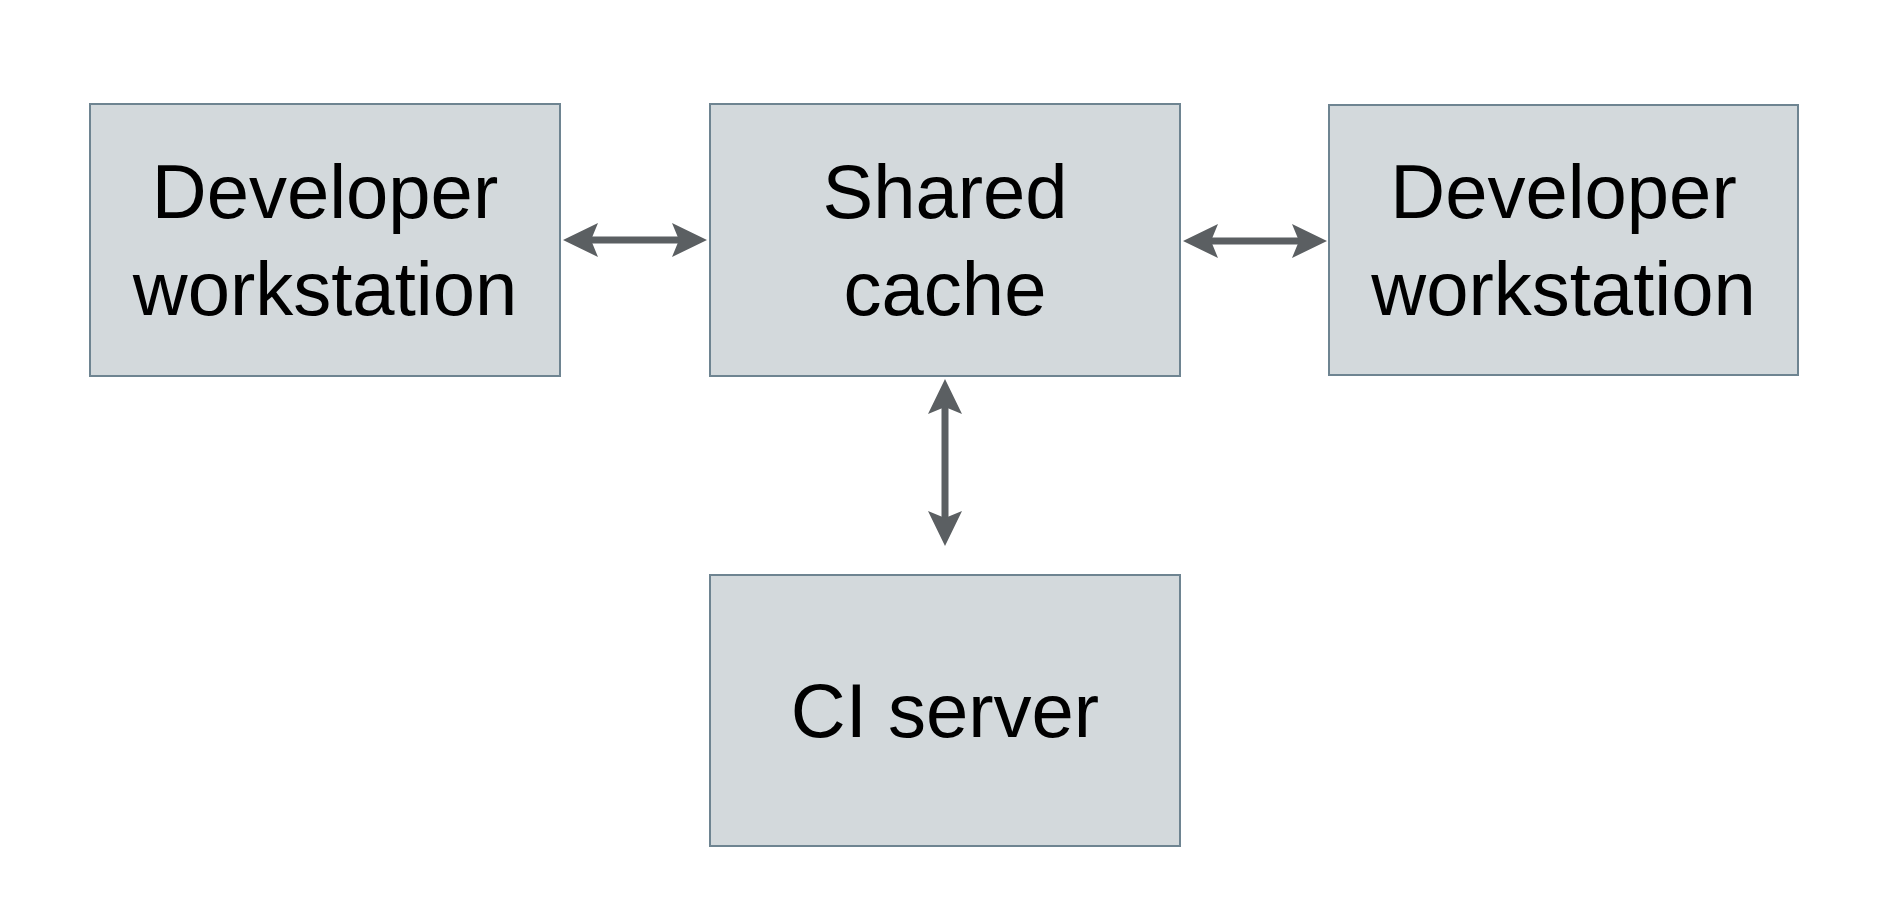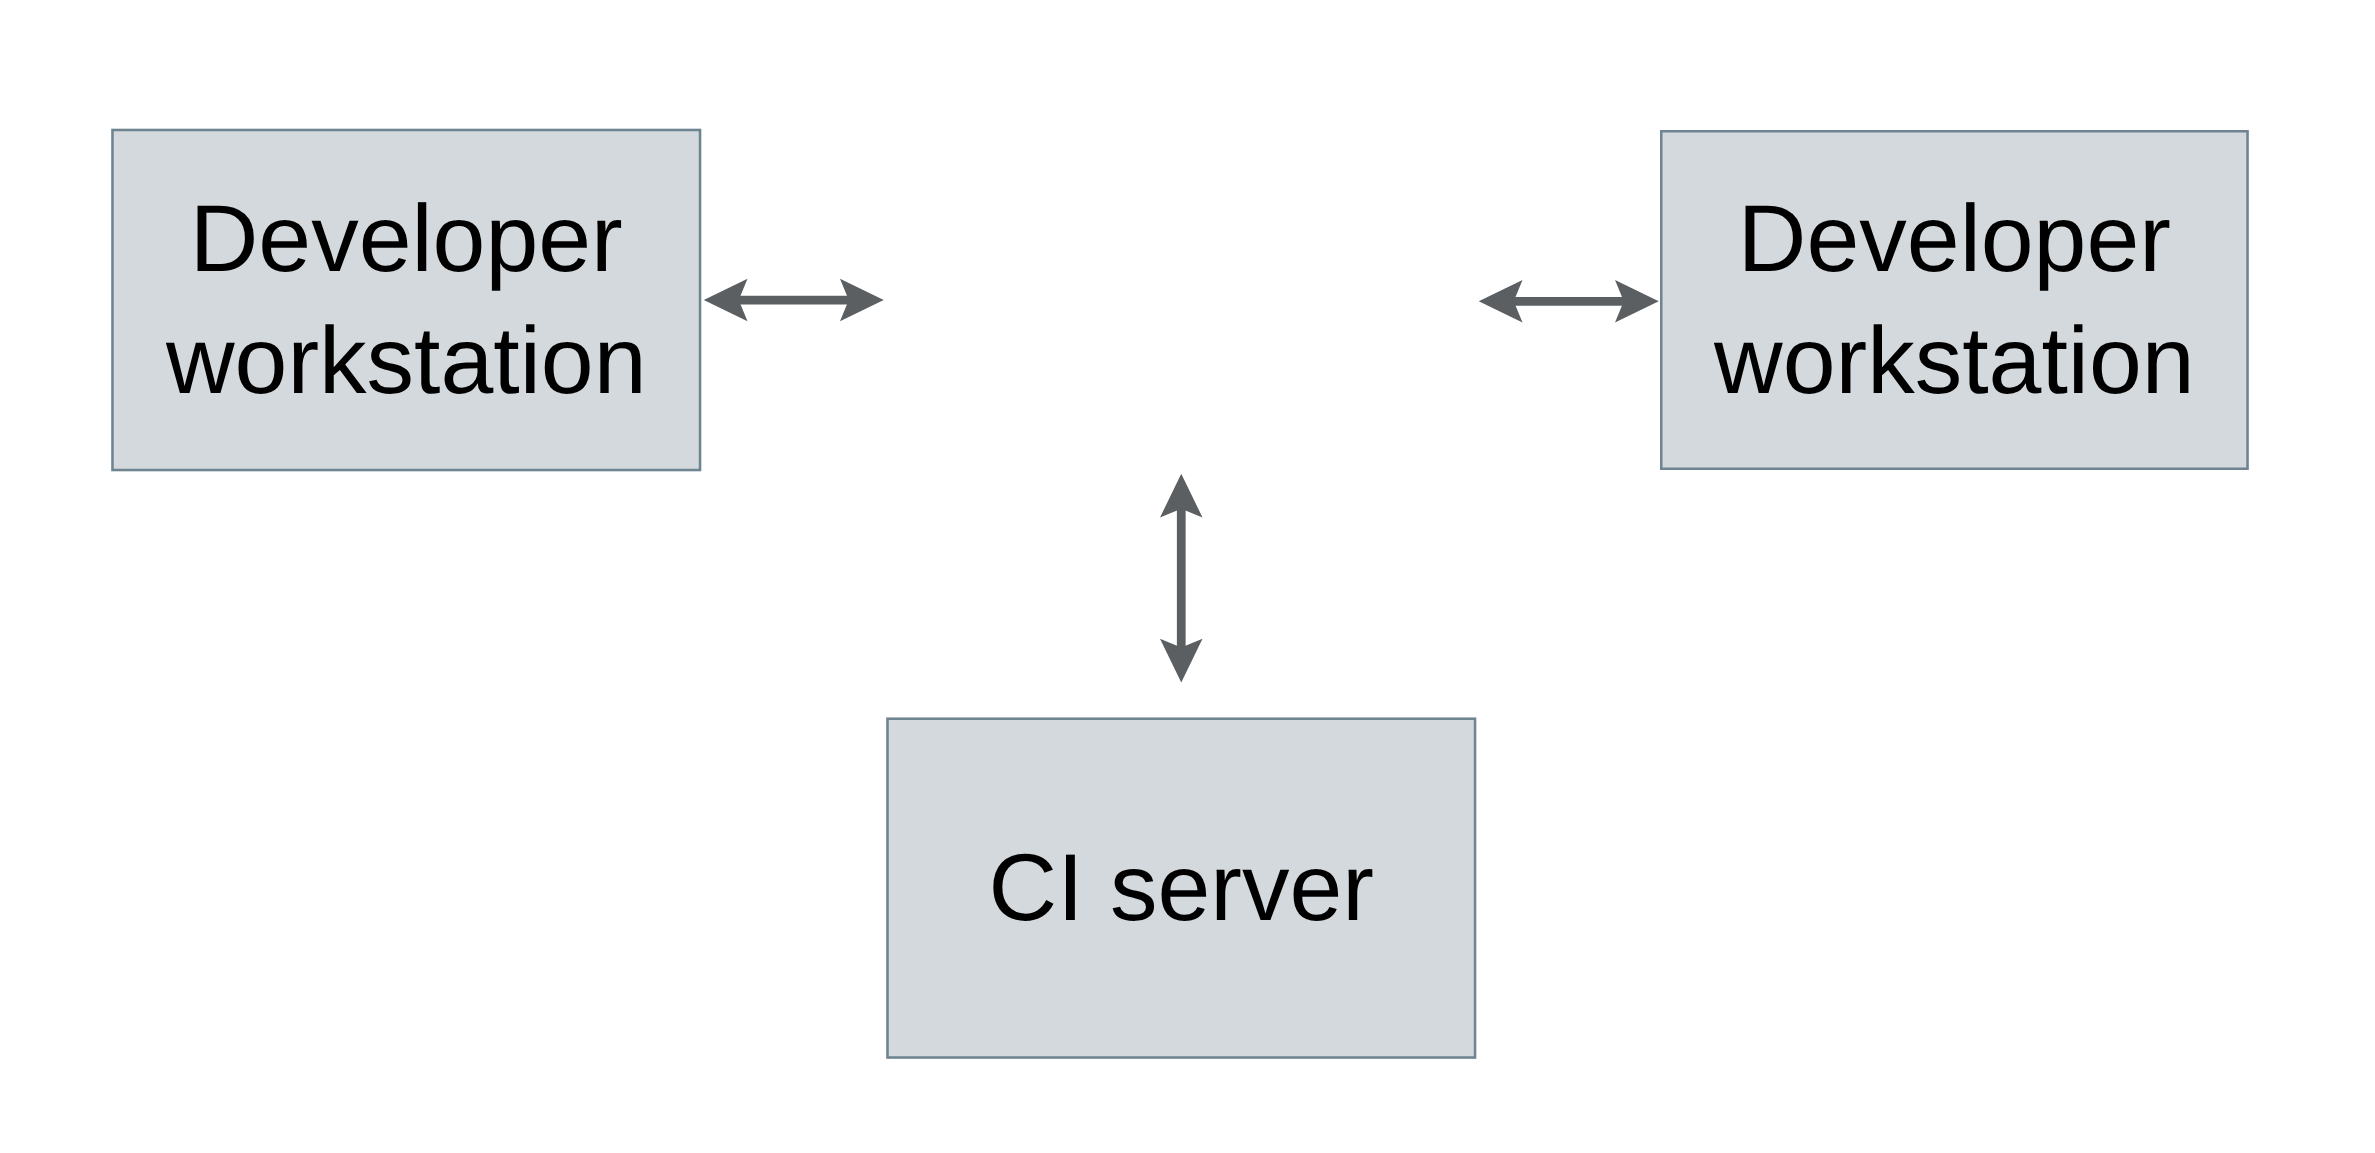--- a/index.html
+++ b/index.html
@@ -56,20 +56,24 @@
 </head>
 <body>
 
 <div class="canvas">
 
   <div class="node node-left">
     <span>Developer</span>
     <span>workstation</span>
   </div>
 
+  <div class="node node-center">
+    <span>Shared</span>
+    <span>cache</span>
+  </div>
 
   <div class="node node-right">
     <span>Developer</span>
     <span>workstation</span>
   </div>
 
   <div class="node node-bottom">
     <span>CI server</span>
   </div>
 

